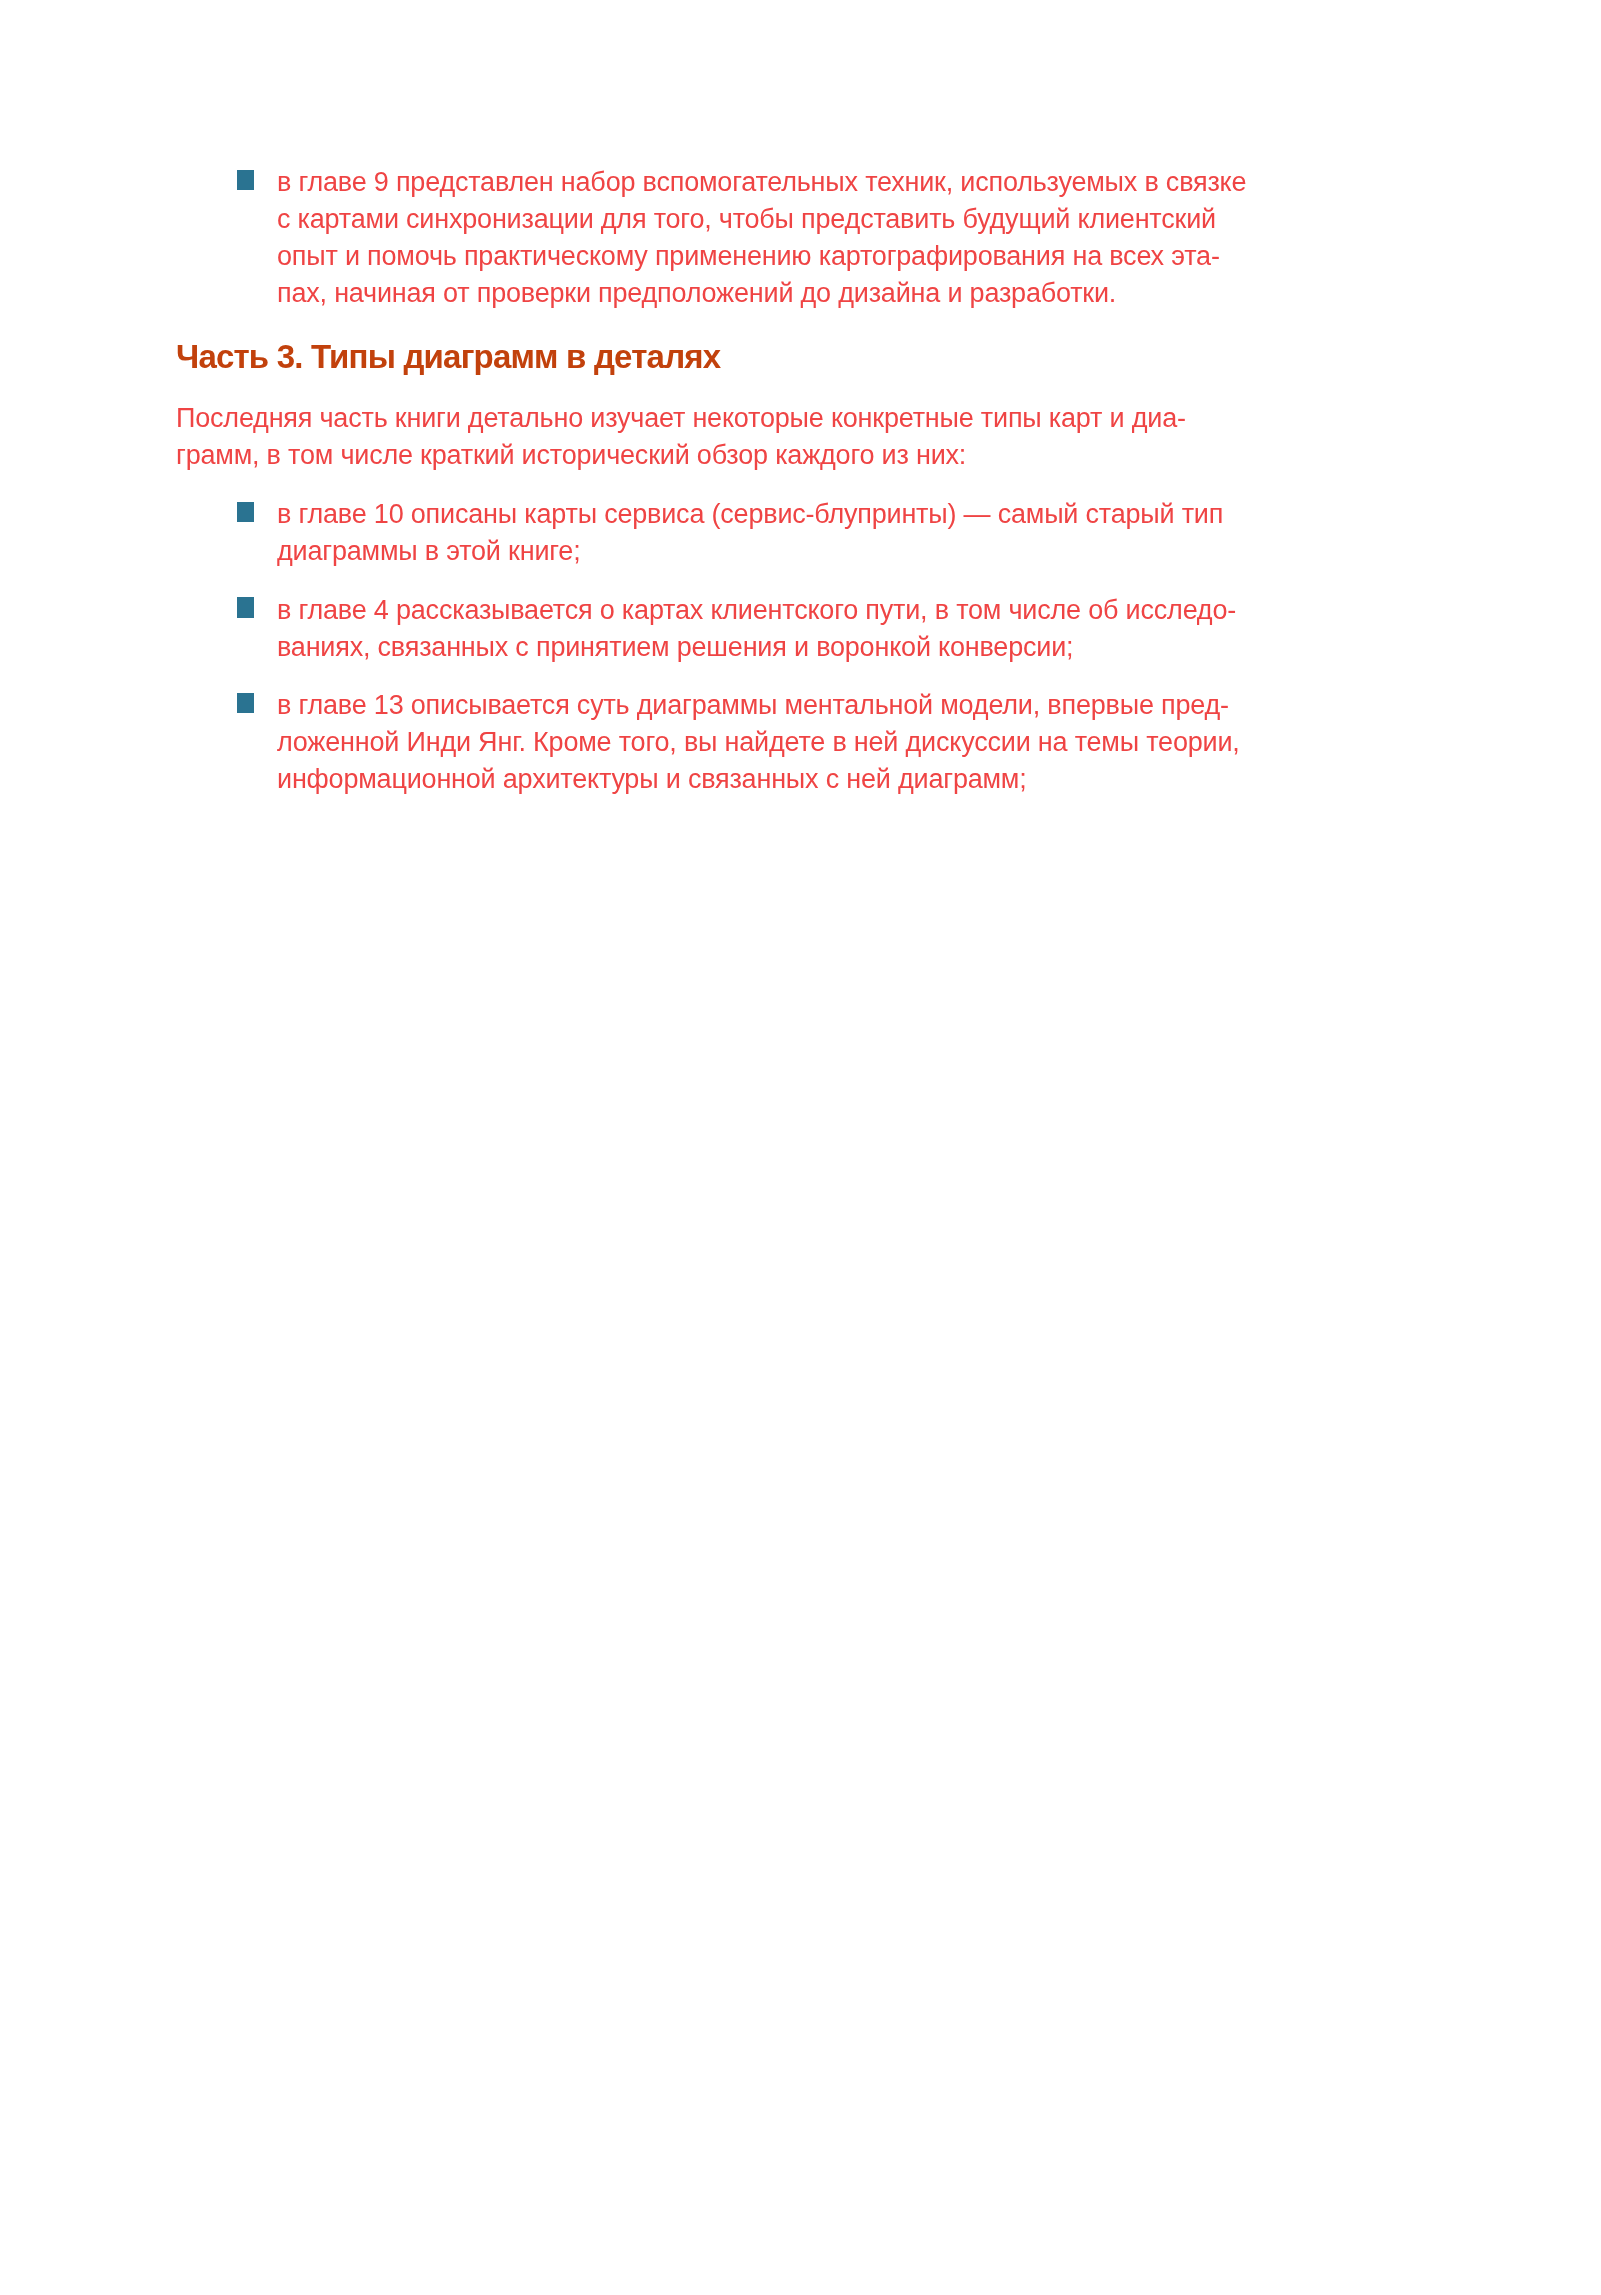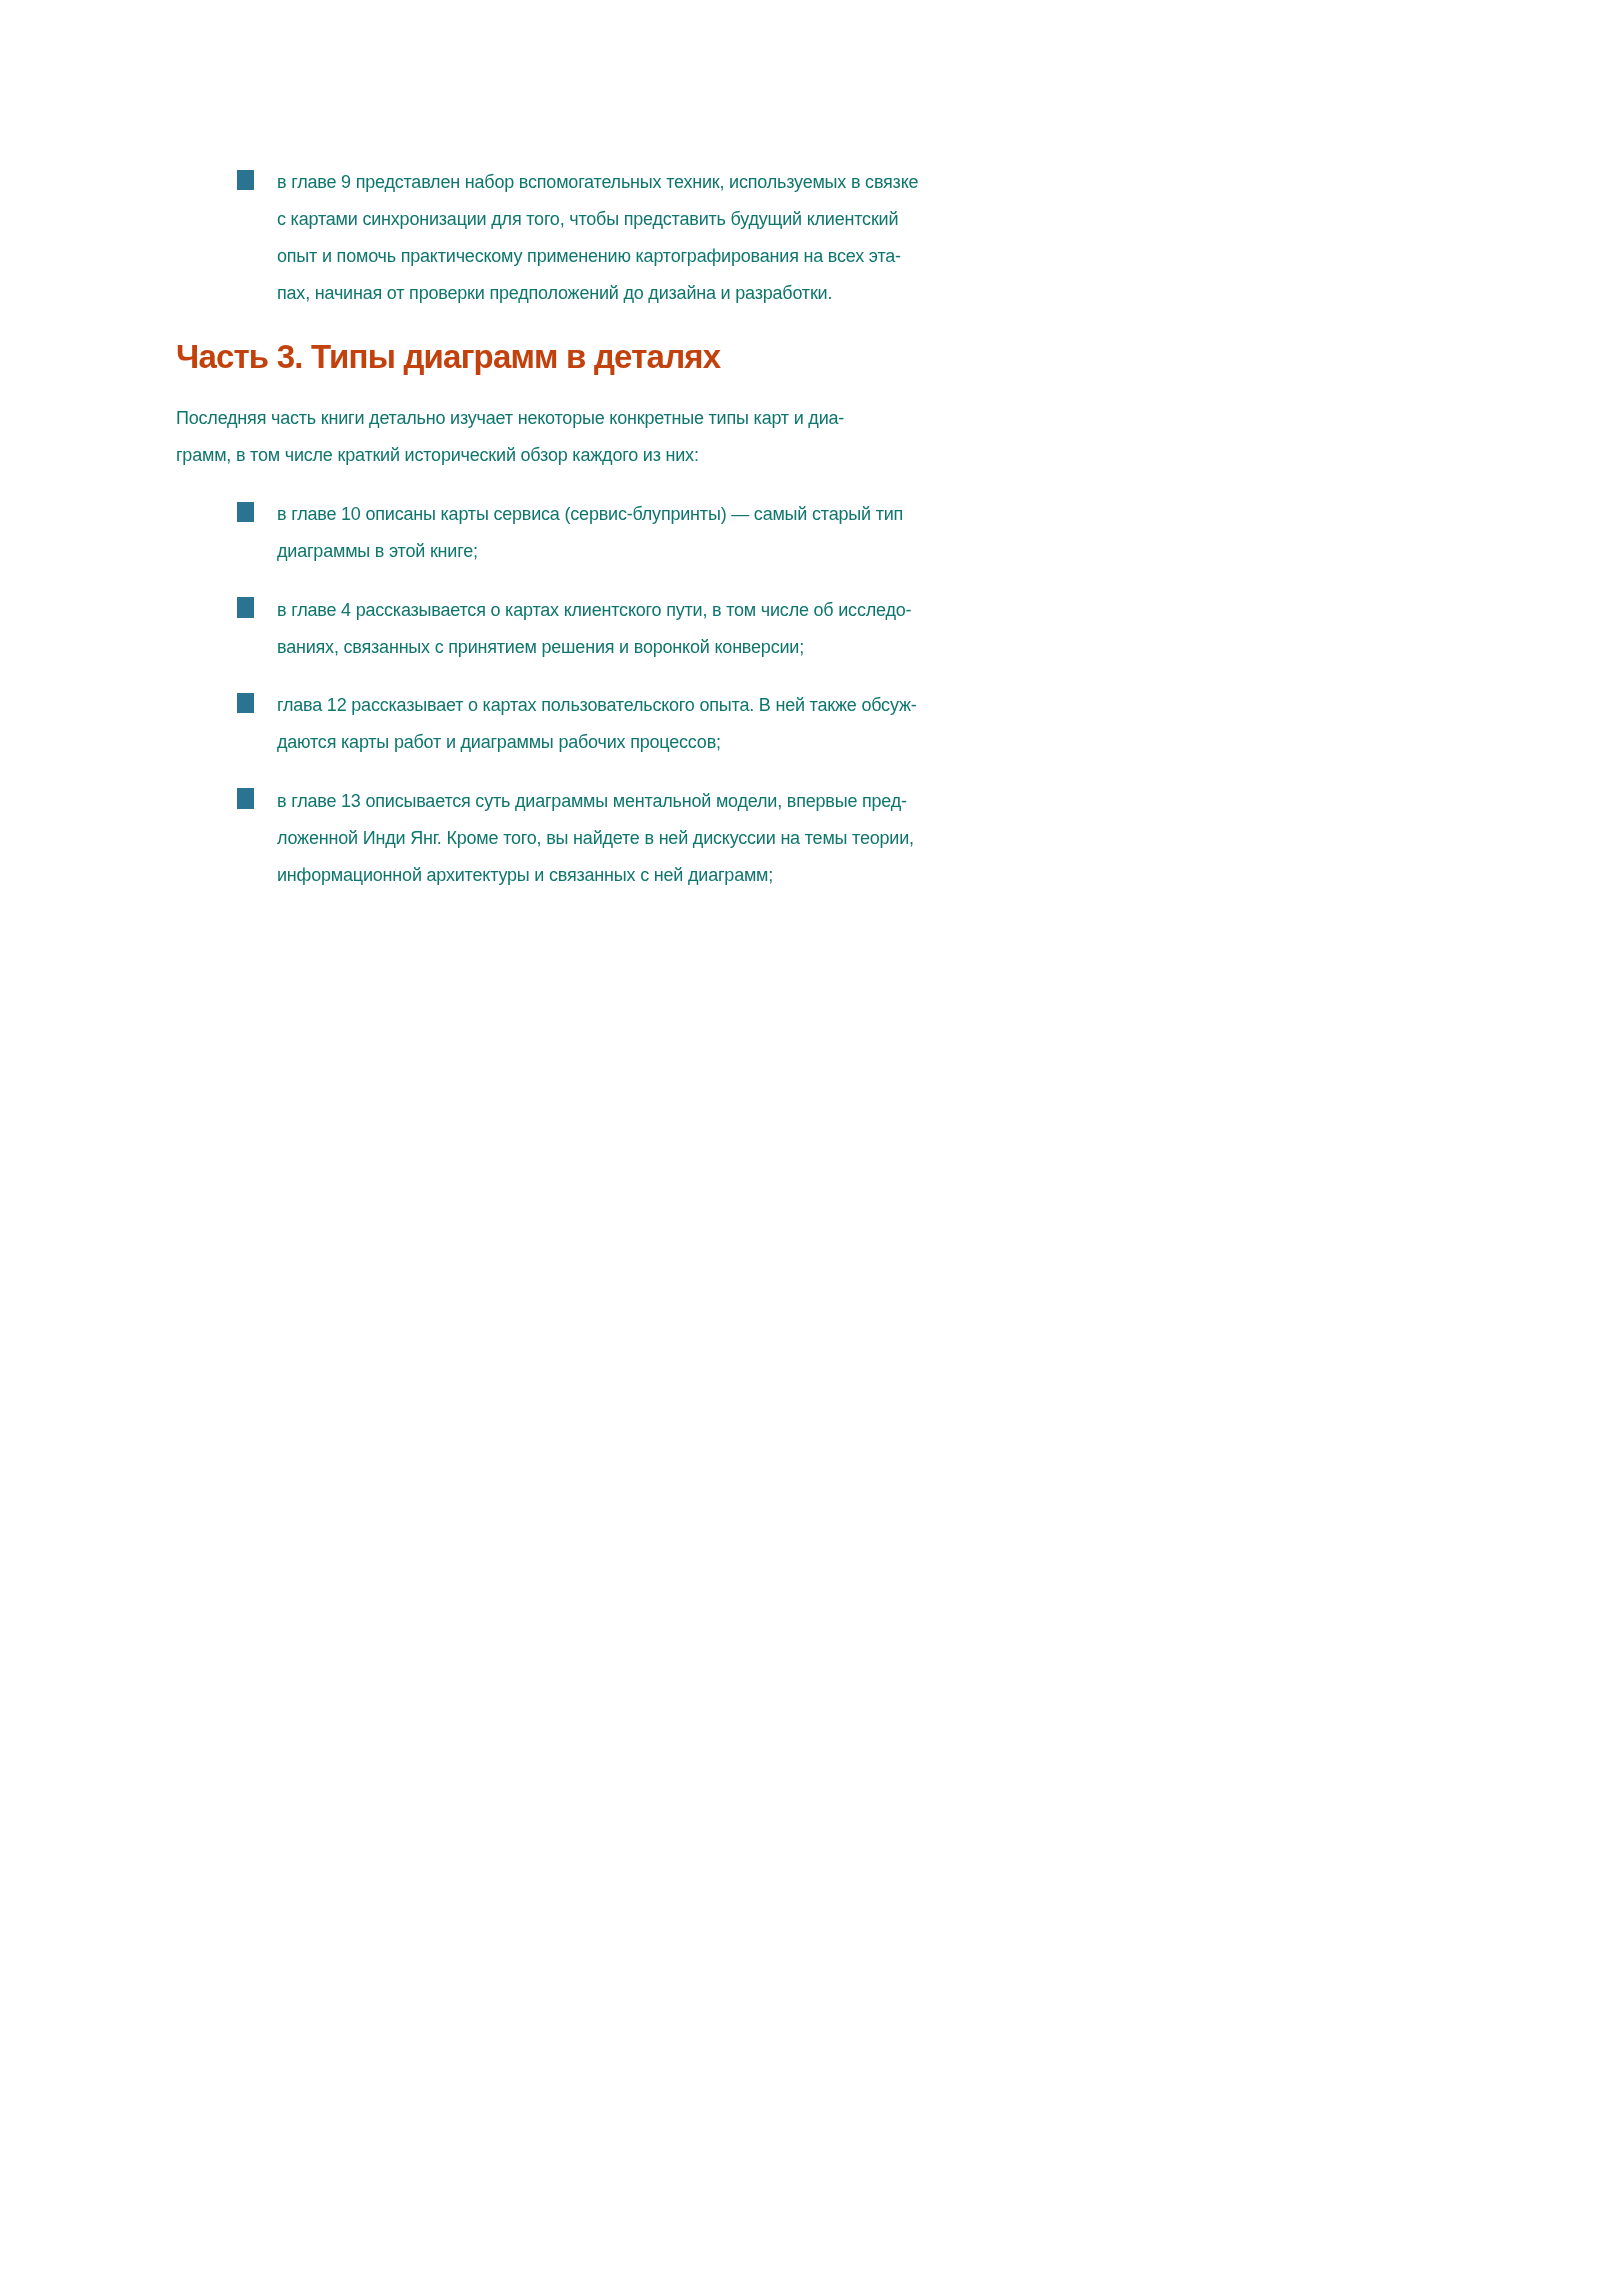--- a/index.html
+++ b/index.html
@@ -17,24 +17,24 @@
     color: #1f1f1f;
     overflow: hidden;
   }
   .content {
     position: absolute;
     left: 176px;
     top: 164px;
     width: 1230px;
   }
   .body-text {
-    font-size: 18px;
+    font-size: 27px;
     line-height: 37px;
     letter-spacing: -0.2px;
-    color: #0f766e;
+    color: #ef4444;
     white-space: pre-line;
   }
   ul.bullet-list {
     list-style: none;
     margin: 0;
     padding: 0;
   }
   ul.bullet-list li {
     position: relative;
     padding-left: 101px;
@@ -93,22 +93,20 @@
         <span class="body-text">в главе 10 описаны карты сервиса (сервис-блупринты) — самый старый тип
 диаграммы в этой книге;</span>
       </li>
       <li>
         <span class="bullet-marker"></span>
         <span class="body-text">в главе 4 рассказывается о картах клиентского пути, в том числе об исследо-
 ваниях, связанных с принятием решения и воронкой конверсии;</span>
       </li>
       <li>
         <span class="bullet-marker"></span>
-        <span class="body-text">глава 12 рассказывает о картах пользовательского опыта. В ней также обсуж-
-даются карты работ и диаграммы рабочих процессов;</span>
       </li>
       <li>
         <span class="bullet-marker"></span>
         <span class="body-text">в главе 13 описывается суть диаграммы ментальной модели, впервые пред-
 ложенной Инди Янг. Кроме того, вы найдете в ней дискуссии на темы теории,
 информационной архитектуры и связанных с ней диаграмм;</span>
       </li>
     </ul>
 
   </div>

